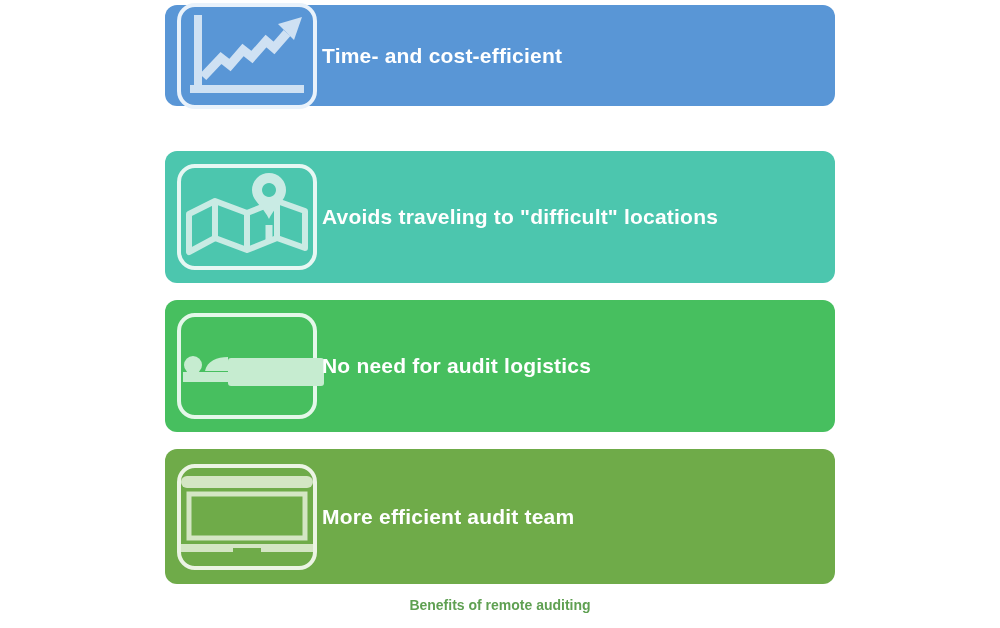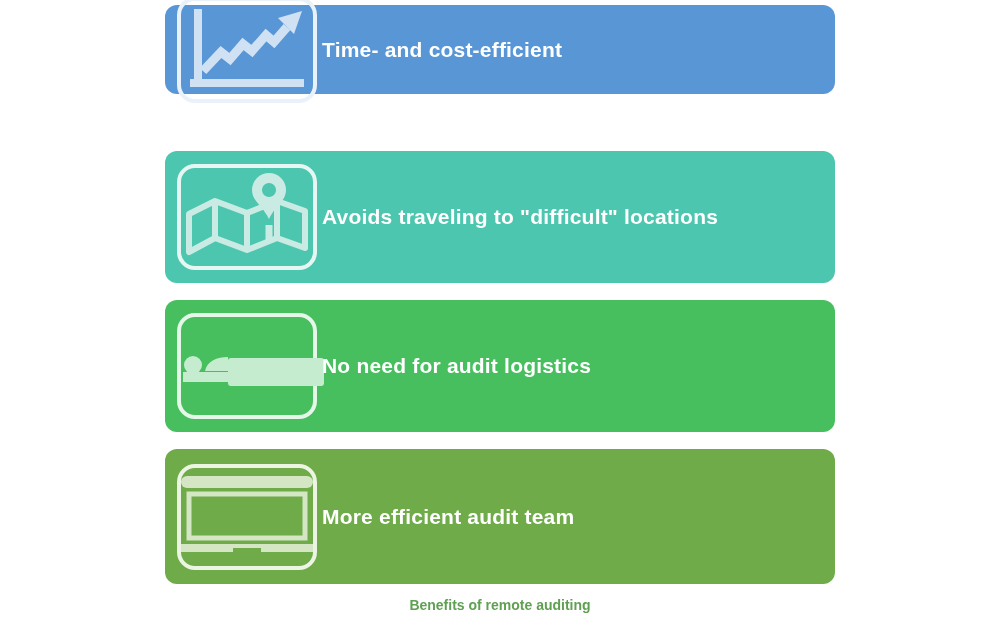--- a/index.html
+++ b/index.html
@@ -10,21 +10,21 @@
     font-family:"Liberation Sans", sans-serif;
     overflow:hidden;
   }
   .row{
     position:absolute;
     left:165px;
     width:670px;
     border-radius:12px;
     background-color:var(--row-bg);
   }
-  .row-0{top:5px;height:89px;}
+  .row-0{top:5px;height:101px;}
   .row-1{top:151px;height:132px;}
   .row-2{top:300px;height:132px;}
   .row-3{top:449px;height:135px;}
 
   .row-0{--tint:#cfe1f3;--tile-border:#e9f2fb;}
   .row-1{--tint:#c9ebe4;--tile-border:#e6f7f3;}
   .row-2{--tint:#c6ecd0;--tile-border:#e4f7e9;}
   .row-3{--tint:#d4e6c4;--tile-border:#ecf4e4;}
 
   .tile{

